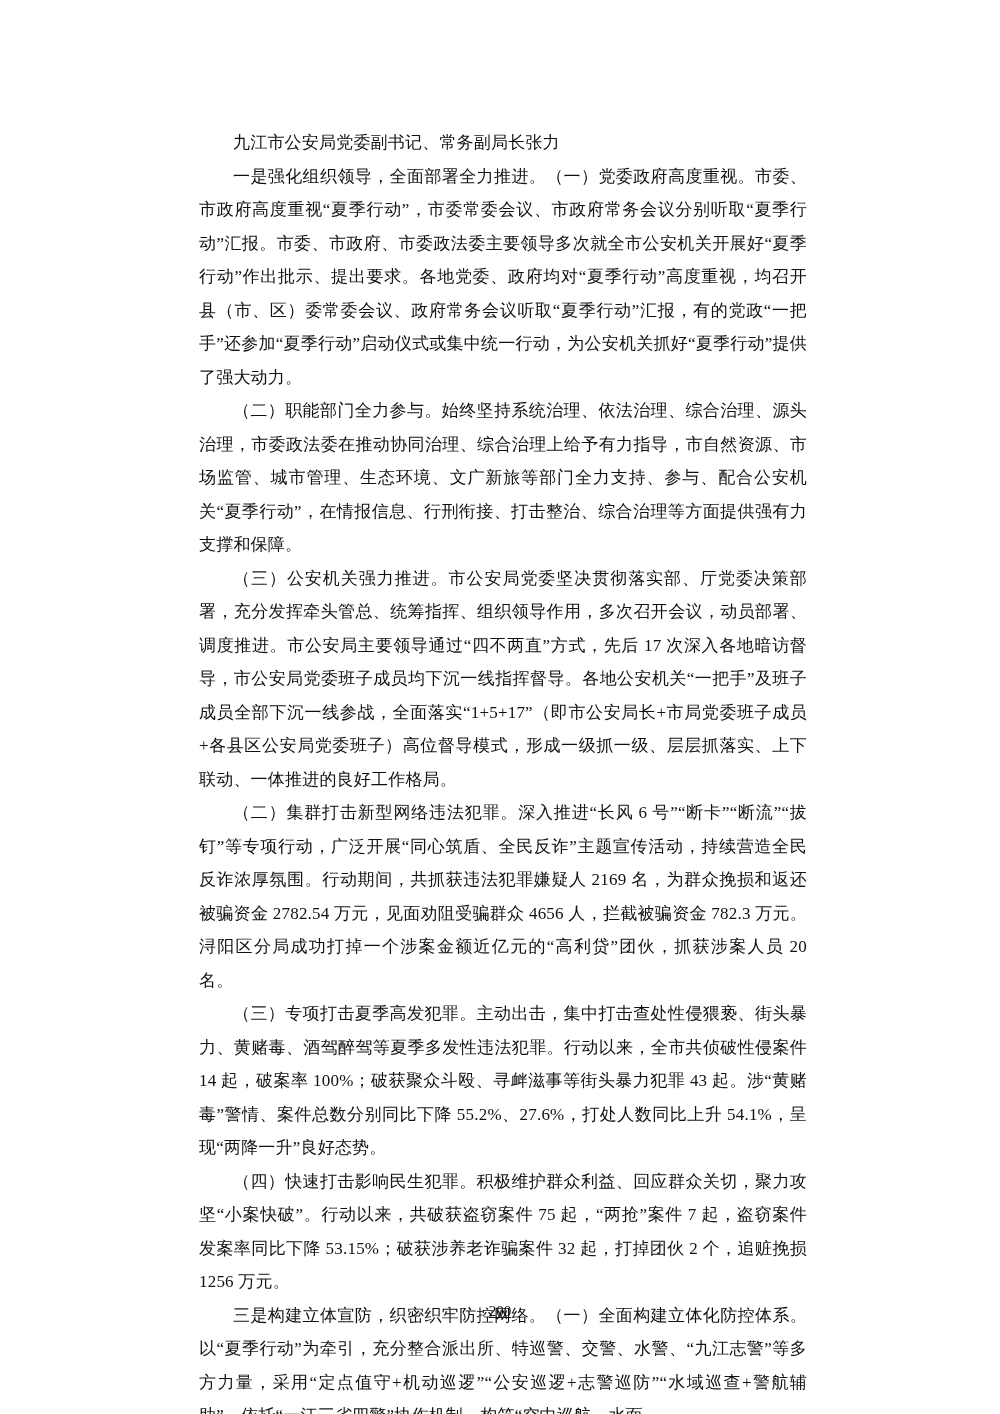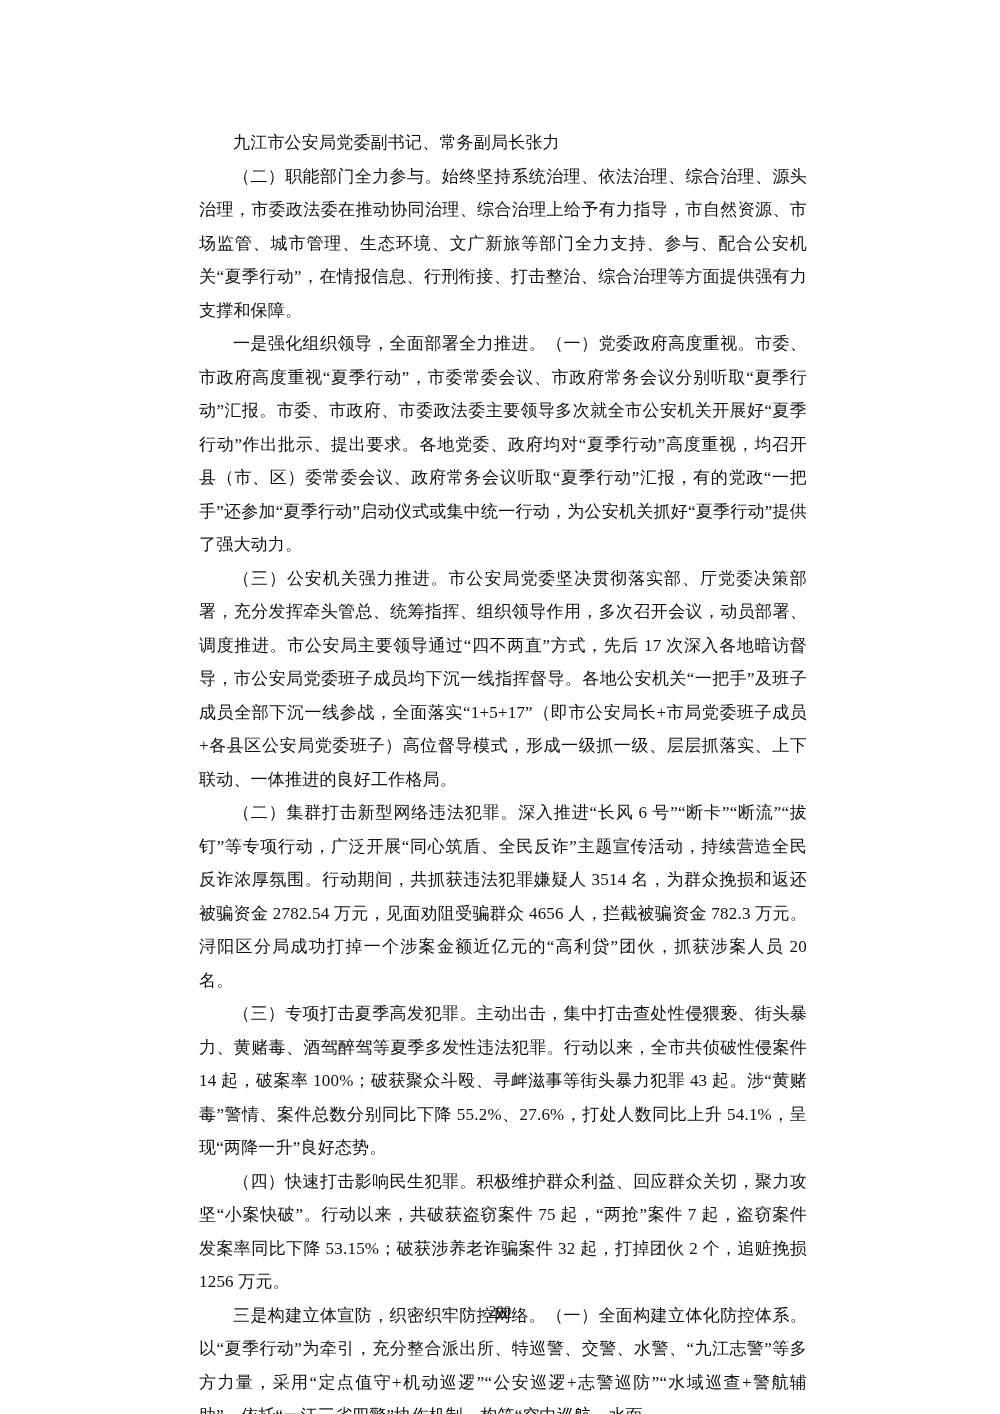--- a/index.html
+++ b/index.html
@@ -42,24 +42,24 @@
     color: #111111;
     text-decoration: underline;
   }
 </style>
 </head>
 <body>
 
 <div class="page">
   <div class="content">
     <p class="para">九江市公安局党委副书记、常务副局长张力</p>
+    <p class="para">一是强化组织领导，全面部署全力推进。（一）党委政府高度重视。市委、市政府高度重视“夏季行动”，市委常委会议、市政府常务会议分别听取“夏季行动”汇报。市委、市政府、市委政法委主要领导多次就全市公安机关开展好“夏季行动”作出批示、提出要求。各地党委、政府均对“夏季行动”高度重视，均召开县（市、区）委常委会议、政府常务会议听取“夏季行动”汇报，有的党政“一把手”还参加“夏季行动”启动仪式或集中统一行动，为公安机关抓好“夏季行动”提供了强大动力。</p>
     <p class="para">（二）职能部门全力参与。始终坚持系统治理、依法治理、综合治理、源头治理，市委政法委在推动协同治理、综合治理上给予有力指导，市自然资源、市场监管、城市管理、生态环境、文广新旅等部门全力支持、参与、配合公安机关“夏季行动”，在情报信息、行刑衔接、打击整治、综合治理等方面提供强有力支撑和保障。</p>
-    <p class="para">一是强化组织领导，全面部署全力推进。（一）党委政府高度重视。市委、市政府高度重视“夏季行动”，市委常委会议、市政府常务会议分别听取“夏季行动”汇报。市委、市政府、市委政法委主要领导多次就全市公安机关开展好“夏季行动”作出批示、提出要求。各地党委、政府均对“夏季行动”高度重视，均召开县（市、区）委常委会议、政府常务会议听取“夏季行动”汇报，有的党政“一把手”还参加“夏季行动”启动仪式或集中统一行动，为公安机关抓好“夏季行动”提供了强大动力。</p>
     <p class="para">（三）公安机关强力推进。市公安局党委坚决贯彻落实部、厅党委决策部署，充分发挥牵头管总、统筹指挥、组织领导作用，多次召开会议，动员部署、调度推进。市公安局主要领导通过“四不两直”方式，先后 17 次深入各地暗访督导，市公安局党委班子成员均下沉一线指挥督导。各地公安机关“一把手”及班子成员全部下沉一线参战，全面落实“1+5+17”（即市公安局长+市局党委班子成员+各县区公安局党委班子）高位督导模式，形成一级抓一级、层层抓落实、上下联动、一体推进的良好工作格局。</p>
-    <p class="para">（二）集群打击新型网络违法犯罪。深入推进“长风 6 号”“断卡”“断流”“拔钉”等专项行动，广泛开展“同心筑盾、全民反诈”主题宣传活动，持续营造全民反诈浓厚氛围。行动期间，共抓获违法犯罪嫌疑人 3514 名，为群众挽损和返还被骗资金 2782.54 万元，见面劝阻受骗群众 4656 人，拦截被骗资金 782.3 万元。浔阳区分局成功打掉一个涉案金额近亿元的“高利贷”团伙，抓获涉案人员 20 名。</p>
+    <p class="para">（二）集群打击新型网络违法犯罪。深入推进“长风 6 号”“断卡”“断流”“拔钉”等专项行动，广泛开展“同心筑盾、全民反诈”主题宣传活动，持续营造全民反诈浓厚氛围。行动期间，共抓获违法犯罪嫌疑人 2169 名，为群众挽损和返还被骗资金 2782.54 万元，见面劝阻受骗群众 4656 人，拦截被骗资金 782.3 万元。浔阳区分局成功打掉一个涉案金额近亿元的“高利贷”团伙，抓获涉案人员 20 名。</p>
     <p class="para">（三）专项打击夏季高发犯罪。主动出击，集中打击查处性侵猥亵、街头暴力、黄赌毒、酒驾醉驾等夏季多发性违法犯罪。行动以来，全市共侦破性侵案件 14 起，破案率 100%；破获聚众斗殴、寻衅滋事等街头暴力犯罪 43 起。涉“黄赌毒”警情、案件总数分别同比下降 55.2%、27.6%，打处人数同比上升 54.1%，呈现“两降一升”良好态势。</p>
     <p class="para">（四）快速打击影响民生犯罪。积极维护群众利益、回应群众关切，聚力攻坚“小案快破”。行动以来，共破获盗窃案件 75 起，“两抢”案件 7 起，盗窃案件发案率同比下降 53.15%；破获涉养老诈骗案件 32 起，打掉团伙 2 个，追赃挽损 1256 万元。</p>
     <p class="para">三是构建立体宣防，织密织牢防控网络。（一）全面构建立体化防控体系。以“夏季行动”为牵引，充分整合派出所、特巡警、交警、水警、“九江志警”等多方力量，采用“定点值守+机动巡逻”“公安巡逻+志警巡防”“水域巡查+警航辅助”，依托“一江三省四警”协作机制，构筑“空中巡航、水面</p>
   </div>
   <div class="footer">
     <span class="page-number">200</span>
   </div>
 </div>
 
 </body></html>

